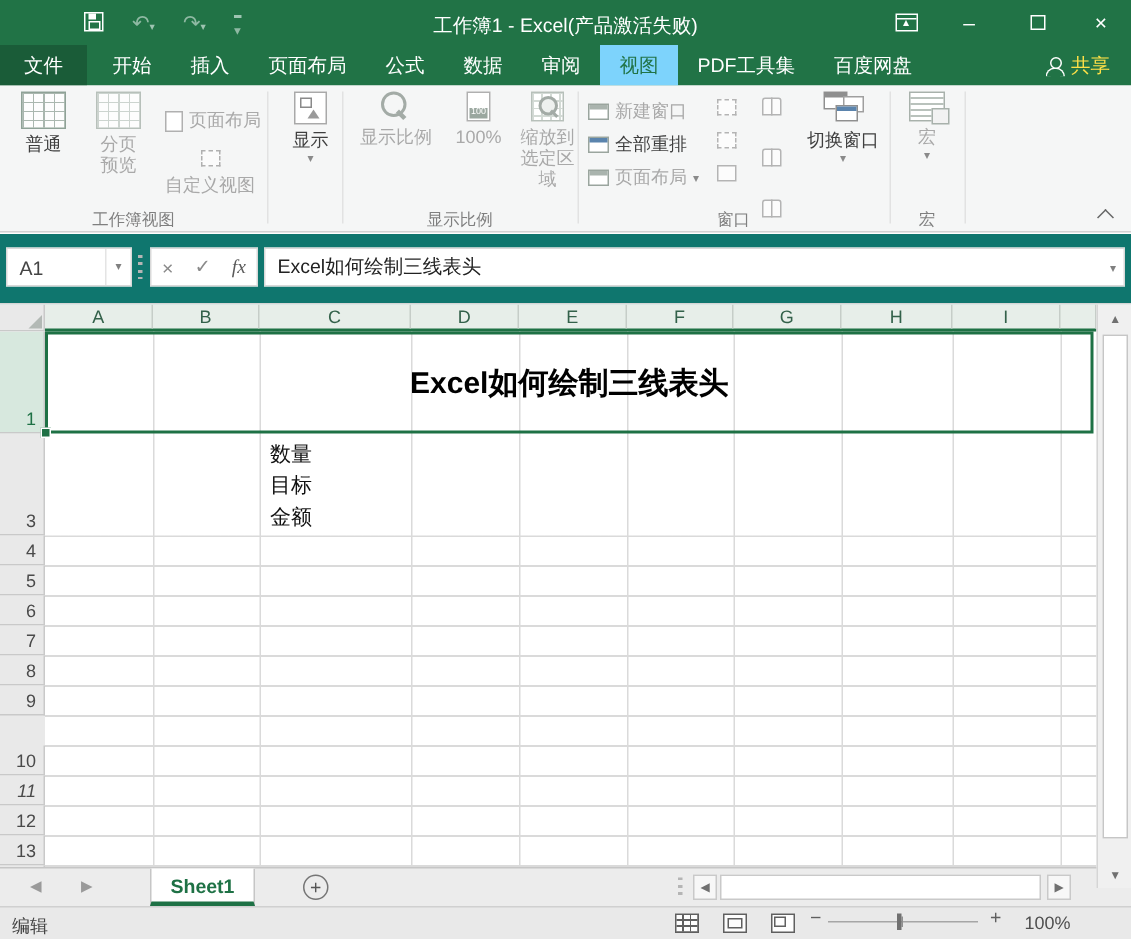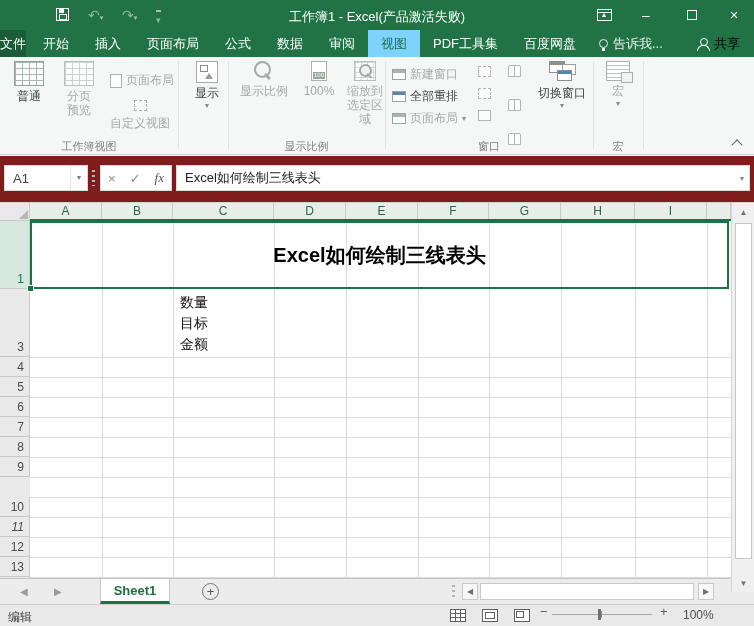--- a/index.html
+++ b/index.html
@@ -20,26 +20,26 @@
   .floppy:after  { content:""; position:absolute; left:2px; bottom:0px; width:6px; height:4px; border:1px solid #fff; }
   .tiny-dd { font-size:7px; color:#9ec4b1; }
   .winbtn { position:absolute; top:0; width:40px; height:30px; display:flex; align-items:center; justify-content:center; color:#fff; font-size:14px; }
   .maxbox { width:10px; height:10px; border:1px solid #fff; }
   .ribopt { width:15px; height:12px; border:1px solid #fff; position:relative; font-size:8px; line-height:10px; text-align:center; }
   .ribopt:before { content:""; position:absolute; left:0; top:2px; width:100%; height:1px; background:#fff; }
 
   
   .tabrow { position:absolute; left:0; top:30px; width:754px; height:27px; background:#217346; display:flex; align-items:stretch; }
   .rtab { color:#fff; font-size:13px; padding:0 13px; display:flex; align-items:center; white-space:nowrap; }
-  .rtab.file { background:#1a5c38; padding:0 0; margin-right:4px; }
+  .rtab.file { background:#1a5c38; padding:0 16px; margin-right:4px; }
   .rtab.active { background:#7dd3fc; color:#217346; }
   .tellme { color:#e8f1ec; display:flex; align-items:center; gap:5px; padding:0 10px; font-size:13px; }
   .bulb { width:9px; height:9px; border:1.5px solid #e8f1ec; border-radius:50%; position:relative; }
   .bulb:after { content:""; position:absolute; left:2px; top:8px; width:3px; height:3px; background:#e8f1ec; }
-  .share { position:absolute; right:6px; top:0; height:27px; display:flex; align-items:center; gap:5px; color:#000000; font-size:13px; padding:0 8px; }
+  .share { position:absolute; right:6px; top:0; height:27px; display:flex; align-items:center; gap:5px; color:#fde047; font-size:13px; padding:0 8px; }
   .person { width:12px; height:12px; position:relative; }
   .person:before { content:""; position:absolute; left:3px; top:0; width:6px; height:6px; border:1.5px solid #fff; border-radius:50%; }
   .person:after { content:""; position:absolute; left:0; top:7px; width:11px; height:5px; border:1.5px solid #fff; border-bottom:none; border-radius:6px 6px 0 0; }
 
   
   .ribbon { position:absolute; left:0; top:57px; width:754px; height:98px; background:#f5f6f6; border-bottom:1px solid #d2d2d2; }
   .gdiv { position:absolute; top:4px; height:88px; width:1px; background:#e2e2e2; }
   .grplabel { position:absolute; top:82px; font-size:11px; color:#7f7f7f; text-align:center; }
   .bigbtn { position:absolute; top:4px; height:76px; display:flex; flex-direction:column; align-items:center; gap:3px; text-align:center; font-size:12px; line-height:14px; }
   .smallbtn { position:absolute; display:flex; align-items:center; gap:4px; font-size:12px; white-space:nowrap; }
@@ -79,21 +79,21 @@
   .icon-switch .w1:before { content:""; position:absolute; left:0; top:0; width:100%; height:3px; background:#8f8f8f; }
   .icon-switch .w2 { position:absolute; right:0; top:3px; width:14px; height:11px; border:1px solid #9f9f9f; background:#fff; }
   .icon-switch .w3 { position:absolute; left:8px; top:9px; width:15px; height:11px; border:1px solid #8f8f8f; background:#fff; }
   .icon-switch .w3:before { content:""; position:absolute; left:0; top:0; width:100%; height:3px; background:#5b84ad; }
   .icon-macro { width:24px; height:20px; border:1px solid #a8b1ab; background:
       repeating-linear-gradient(to bottom,transparent 0 3px,#b9c2bc 3px 4px); background-color:#fff; position:relative; }
   .icon-macro:after { content:""; position:absolute; right:-4px; bottom:-3px; width:10px; height:9px; border:1px solid #a8b1ab; background:#f2f2f2; }
   .chev { width:8px; height:8px; border-left:1.5px solid #666; border-top:1.5px solid #666; transform:rotate(45deg); }
 
   
-  .fbar { position:absolute; left:0; top:156px; width:754px; height:47px; background:#7f1d1d; border-bottom:1px solid #d5d5d5; }
+  .fbar { position:absolute; left:0; top:156px; width:754px; height:47px; background:#0f766e; border-bottom:1px solid #d5d5d5; }
   .namebox { position:absolute; left:4px; top:9px; width:84px; height:26px; background:#fff; border:1px solid #d9d9d9; display:flex; align-items:center; }
   .namebox span.val { padding-left:8px; font-size:13px; color:#444; flex:1; }
   .fbtnbox { position:absolute; left:100px; top:9px; width:72px; height:26px; background:#fff; border:1px solid #d9d9d9; display:flex; align-items:center; justify-content:space-around; color:#8a8a8a; font-size:13px; }
   .ffield { position:absolute; left:176px; top:9px; width:574px; height:26px; background:#fff; border:1px solid #d9d9d9; display:flex; align-items:center; }
   .ffield span.val { padding-left:8px; font-size:13px; color:#222; flex:1; white-space:nowrap; overflow:hidden; }
   .dots3 { position:absolute; left:92px; top:14px; width:3px; height:16px; background:repeating-linear-gradient(to bottom,#b5b5b5 0 2px,transparent 2px 5px); }
 
   
   .grid { position:absolute; left:0; top:203px; width:754px; height:375px; background:#fff; overflow:hidden; }
   .corner { position:absolute; left:0; top:0; width:30px; height:18px; background:#e9e9e9; border-right:1px solid #c9c9c9; border-bottom:1px solid #c9c9c9; }
@@ -162,24 +162,20 @@
     <div class="rtab file">文件</div>
     <div class="rtab">开始</div>
     <div class="rtab">插入</div>
     <div class="rtab">页面布局</div>
     <div class="rtab">公式</div>
     <div class="rtab">数据</div>
     <div class="rtab">审阅</div>
     <div class="rtab active">视图</div>
     <div class="rtab">PDF工具集</div>
     <div class="rtab">百度网盘</div>
-    <div class="tellme">
-      <span class="bulb"></span>
-      <span>告诉我...</span>
-    </div>
     <div class="share">
       <span class="person"></span>
       <span>共享</span>
     </div>
   </div>
 
   <div class="ribbon">
 
     <div class="bigbtn en" style="left:6px; width:46px;">
       <div class="icon-table"></div>

